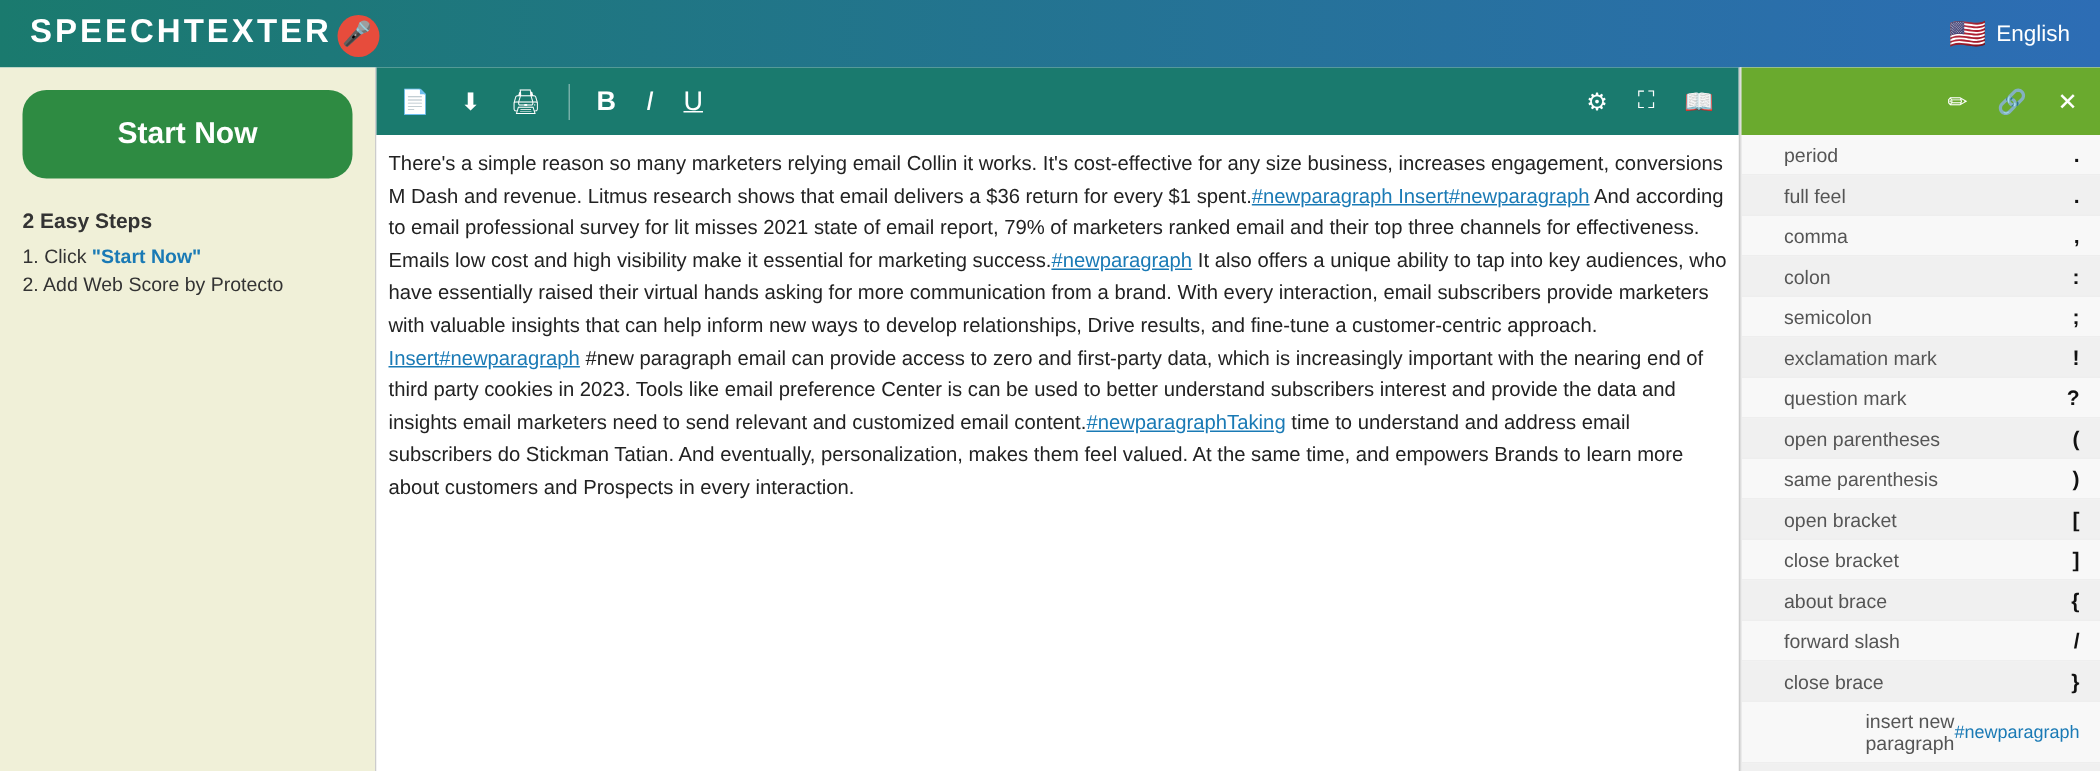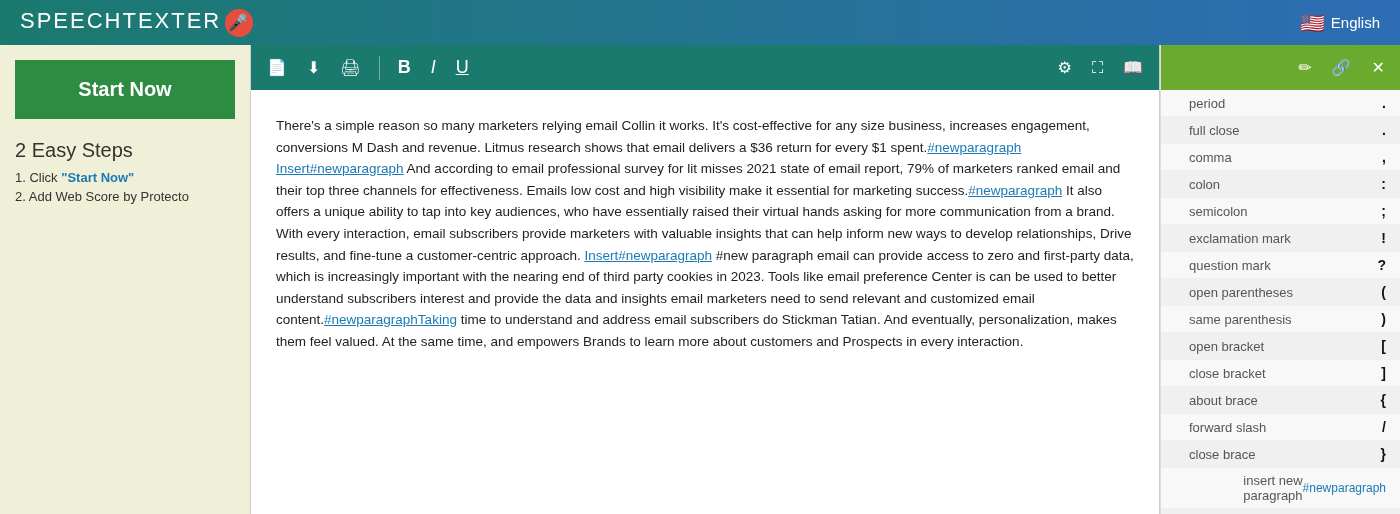--- a/index.html
+++ b/index.html
@@ -10,21 +10,21 @@
       background: linear-gradient(to right, #1a7a6e, #2d6db5);
       height: 45px;
       display: flex;
       align-items: center;
       justify-content: space-between;
       padding: 0 20px;
     }
     #header-title {
       color: white;
       font-size: 22px;
-      font-weight: normal;
+      font-weight: bold;
       letter-spacing: 2px;
     }
     #header-title span.mic {
       display: inline-block;
       background: #e74c3c;
       border-radius: 50%;
       width: 28px;
       height: 28px;
       text-align: center;
       line-height: 28px;
@@ -55,29 +55,29 @@
       background: #f0f0d8;
       padding: 15px;
       flex-shrink: 0;
     }
     #start-now-btn {
       background: #2e8b42;
       color: white;
       font-size: 20px;
       font-weight: bold;
       border: none;
-      border-radius: 0;
+      border-radius: 16px;
       width: 100%;
       padding: 18px 24px;
       cursor: pointer;
       margin-bottom: 20px;
     }
     #steps-title {
-      font-size: 20px;
-      font-weight: normal;
+      font-size: 14px;
+      font-weight: bold;
       margin-bottom: 8px;
       color: #333;
     }
     .step-item {
       font-size: 13px;
       color: #333;
       margin-bottom: 4px;
     }
     .step-link {
       color: #1a7ab5;
@@ -115,21 +115,21 @@
     }
     .toolbar-divider {
       width: 1px;
       height: 24px;
       background: rgba(255,255,255,0.4);
       margin: 0 4px;
     }
     .toolbar-spacer { flex: 1; }
     #editor-content {
       flex: 1;
-      padding: 25px;
+      padding: 8px;
       font-size: 13.5px;
       line-height: 1.6;
       color: #222;
       overflow-y: auto;
       background: white;
     }
     .text-link {
       color: #1a7ab5;
       text-decoration: underline;
       cursor: pointer;
@@ -225,21 +225,21 @@
       <span class="rp-icon">✏</span>
       <span class="rp-icon">🔗</span>
       <span class="rp-icon">✕</span>
     </div>
     <div id="shortcuts-list">
     <div class="shortcut-row">
           <span class="shortcut-label">period</span>
           <span class="shortcut-value">.</span>
         </div>
         <div class="shortcut-row">
-          <span class="shortcut-label">full close</span>
+          <span class="shortcut-label">full feel</span>
           <span class="shortcut-value">.</span>
         </div>
         <div class="shortcut-row">
           <span class="shortcut-label">comma</span>
           <span class="shortcut-value">,</span>
         </div>
         <div class="shortcut-row">
           <span class="shortcut-label">colon</span>
           <span class="shortcut-value">:</span>
         </div>

